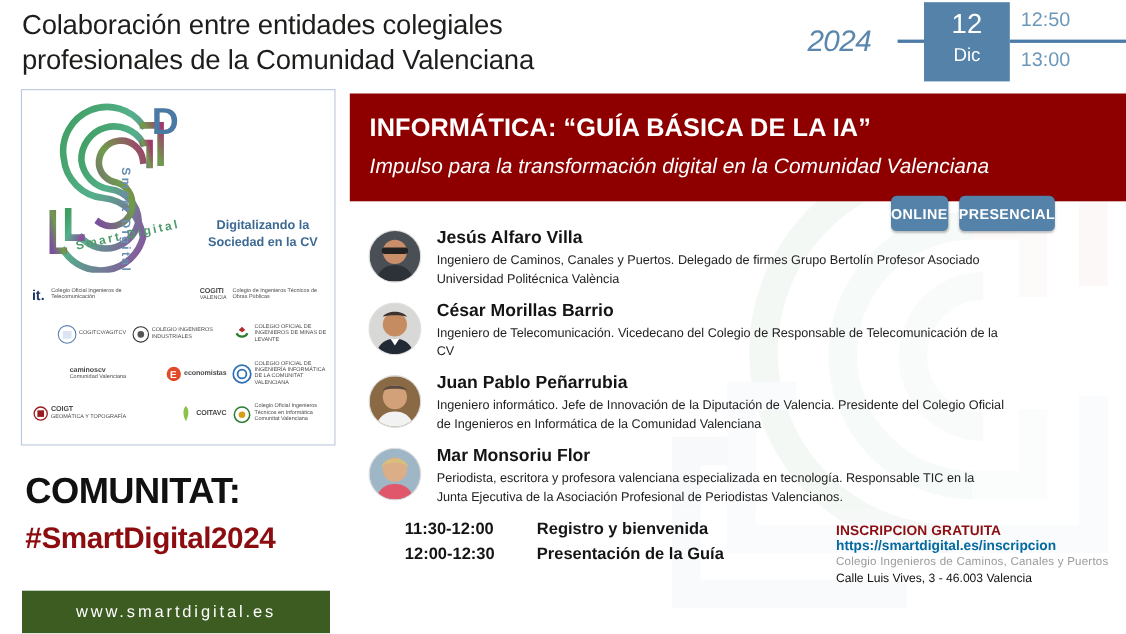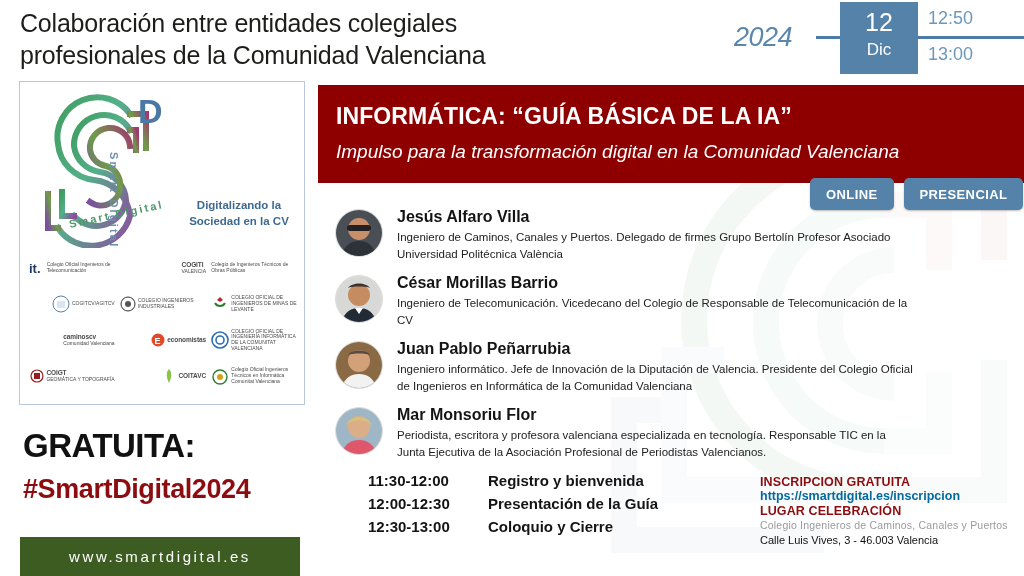--- a/index.html
+++ b/index.html
@@ -99,21 +99,21 @@
   }
   .banner-t1{
     position:absolute;left:18px;top:18px;font-size:23px;font-weight:700;color:#fff;letter-spacing:.1px;
   }
   .banner-t2{
     position:absolute;left:18px;top:56px;font-size:19px;font-style:italic;color:#fff;font-weight:400;
   }
   .pills{position:absolute;left:810px;top:178px;z-index:4;display:flex;gap:10px;}
   .pill{
     height:32px;background:#5482a8;border-radius:5px;color:#fff;font-size:13px;font-weight:700;
-    display:flex;align-items:center;justify-content:center;padding:0 16px;letter-spacing:.4px;
+    display:flex;align-items:center;justify-content:center;padding:0 0;letter-spacing:.4px;
     box-shadow:0 1px 2px rgba(0,0,0,.25);
   }
 
   
   .speakers{position:absolute;left:335px;top:207px;width:580px;z-index:3;}
   .spk{position:relative;min-height:60px;margin-bottom:6px;}
   .spk-photo{
     position:absolute;left:0;top:2px;width:46px;height:46px;border-radius:50%;
     overflow:hidden;border:1px solid #dcdcdc;background:#e8e8e8;
   }
@@ -287,21 +287,21 @@
           <svg class="lmark" width="18" height="18" viewBox="0 0 18 18">
               <circle cx="9" cy="10" r="7" fill="none" stroke="#2e7d32" stroke-width="1.4"></circle>
               <circle cx="9" cy="10" r="3" fill="#d4a017"></circle>
             </svg>
           <span class="ltxt">Colegio Oficial Ingenieros Técnicos en Informática Comunitat Valenciana</span>
         </div>
       </div>
     </div>
   </div>
 
-  <div class="organiza">GRATUITA:</div>
+  <div class="organiza">COMUNITAT:</div>
   <div class="hashtag">#SmartDigital2024</div>
   <div class="webbar">
     <span>www.smartdigital.es</span>
   </div>
 
   <div class="banner">
     <div class="banner-t1">INFORMÁTICA: “GUÍA BÁSICA DE LA IA”</div>
     <div class="banner-t2">Impulso para la transformación digital en la Comunidad Valenciana</div>
   </div>
   <div class="pills">
@@ -375,27 +375,22 @@
 
   <div class="schedule">
     <div class="srow">
       <div class="s-time">11:30-12:00</div>
       <div class="s-name">Registro y bienvenida</div>
     </div>
     <div class="srow">
       <div class="s-time">12:00-12:30</div>
       <div class="s-name">Presentación de la Guía</div>
     </div>
-    <div class="srow">
-      <div class="s-time">12:30-13:00</div>
-      <div class="s-name">Coloquio y Cierre</div>
-    </div>
   </div>
 
   <div class="infobox">
     <div class="ib-h">INSCRIPCION GRATUITA</div>
     <div class="ib-link">https://smartdigital.es/inscripcion</div>
-    <div class="ib-h">LUGAR CELEBRACIÓN</div>
     <div class="ib-a">Colegio  Ingenieros  de  Caminos,  Canales  y  Puertos</div>
     <div class="ib-b">Calle Luis Vives, 3 - 46.003  Valencia</div>
   </div>
 
 </div>
 
 </body></html>

